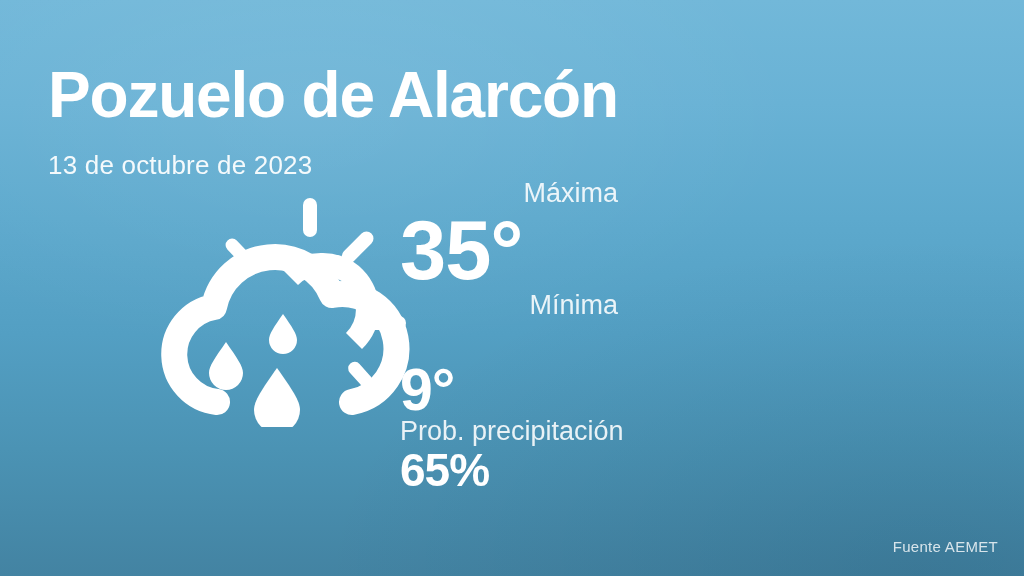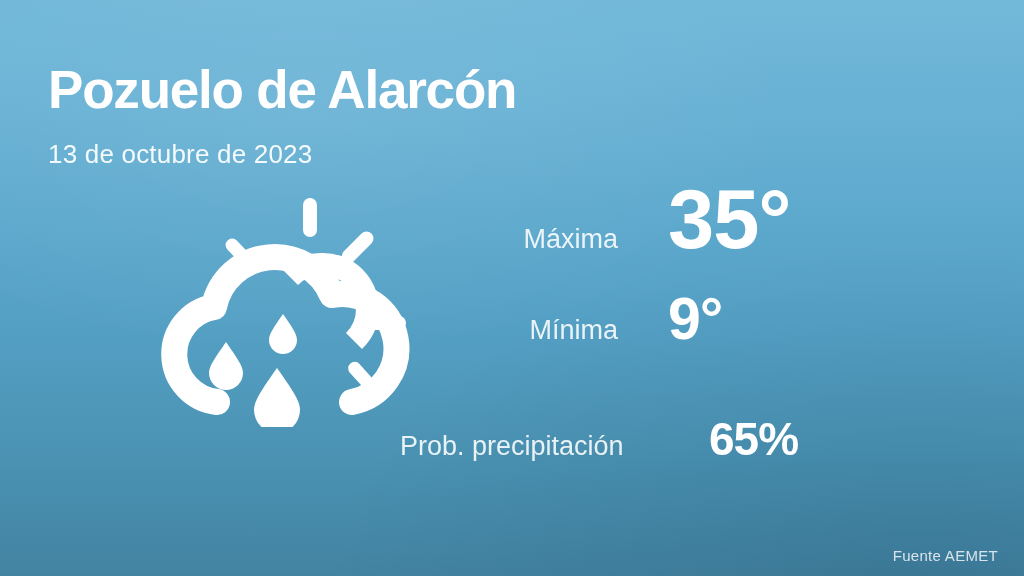--- a/index.html
+++ b/index.html
@@ -47,21 +47,21 @@
 
   
   #header {
     position:absolute;
     left:48px;
     top:62px;
     z-index:3;
   }
 
   #title {
-    font-size:53px;
+    font-size:64px;
     font-weight:bold;
     color:#ffffff;
     letter-spacing:-1.2px;
     line-height:1.05;
     white-space:nowrap;
   }
 
   #date {
     margin-top:21px;
     font-size:26px;
@@ -88,20 +88,21 @@
     left:400px;
     top:178px;
     width:560px;
     z-index:3;
   }
 
   .reading-row {
     display:flex;
     align-items:baseline;
     width:100%;
+    flex-direction:column;
   }
 
   .reading-label {
     width:268px;
     text-align:right;
     padding-right:50px;
     font-weight:300;
     color:rgba(255,255,255,0.88);
     white-space:nowrap;
   }
@@ -112,33 +113,33 @@
     white-space:nowrap;
     letter-spacing:-1px;
   }
 
   
   #row-max { height:112px; }
   #row-max .reading-label { font-size:27px; }
   #row-max .reading-value { font-size:83px; line-height:1; }
 
   
-  #row-min { height:126px; }
+  #row-min { height:126px;gap:40px; }
   #row-min .reading-label { font-size:27px; }
   #row-min .reading-value { font-size:59px; line-height:1; }
 
   
   #row-precip .reading-label { font-size:27px; }
-  #row-precip .reading-value { font-size:46px; line-height:1;margin-left:41px; }
+  #row-precip .reading-value { font-size:46px; line-height:1; }
 
   
   #footer {
     position:absolute;
     right:26px;
-    bottom:12px;
+    bottom:21px;
     font-size:15px;
     font-weight:300;
     color:rgba(255,255,255,0.80);
     letter-spacing:0.3px;
     z-index:3;
   }
 </style>
 </head>
 <body>
 

